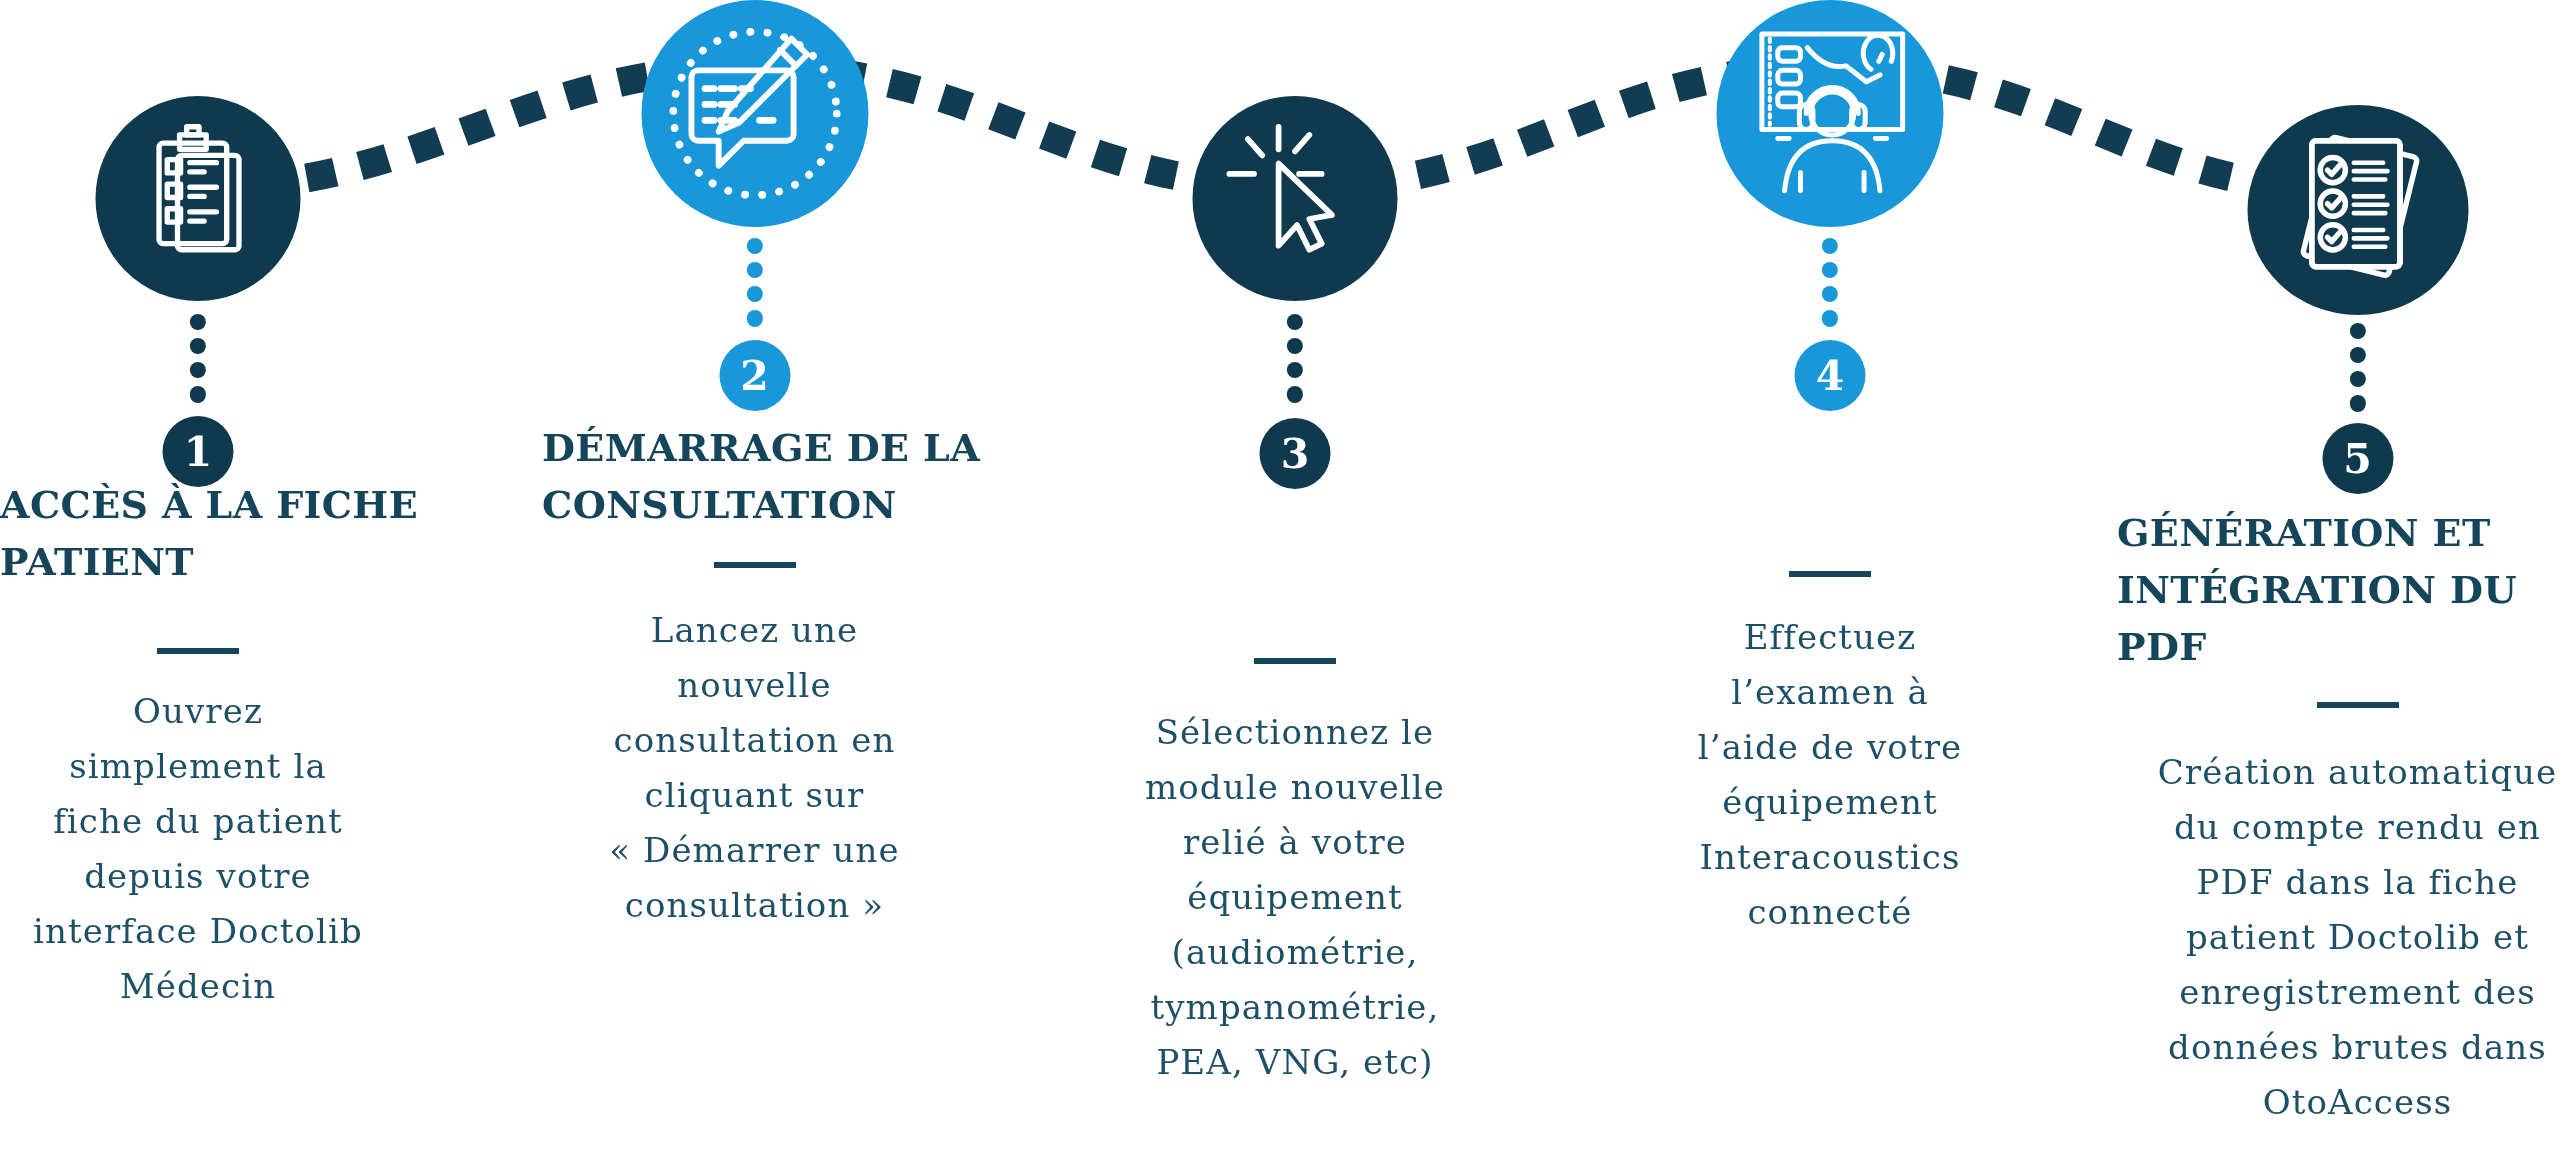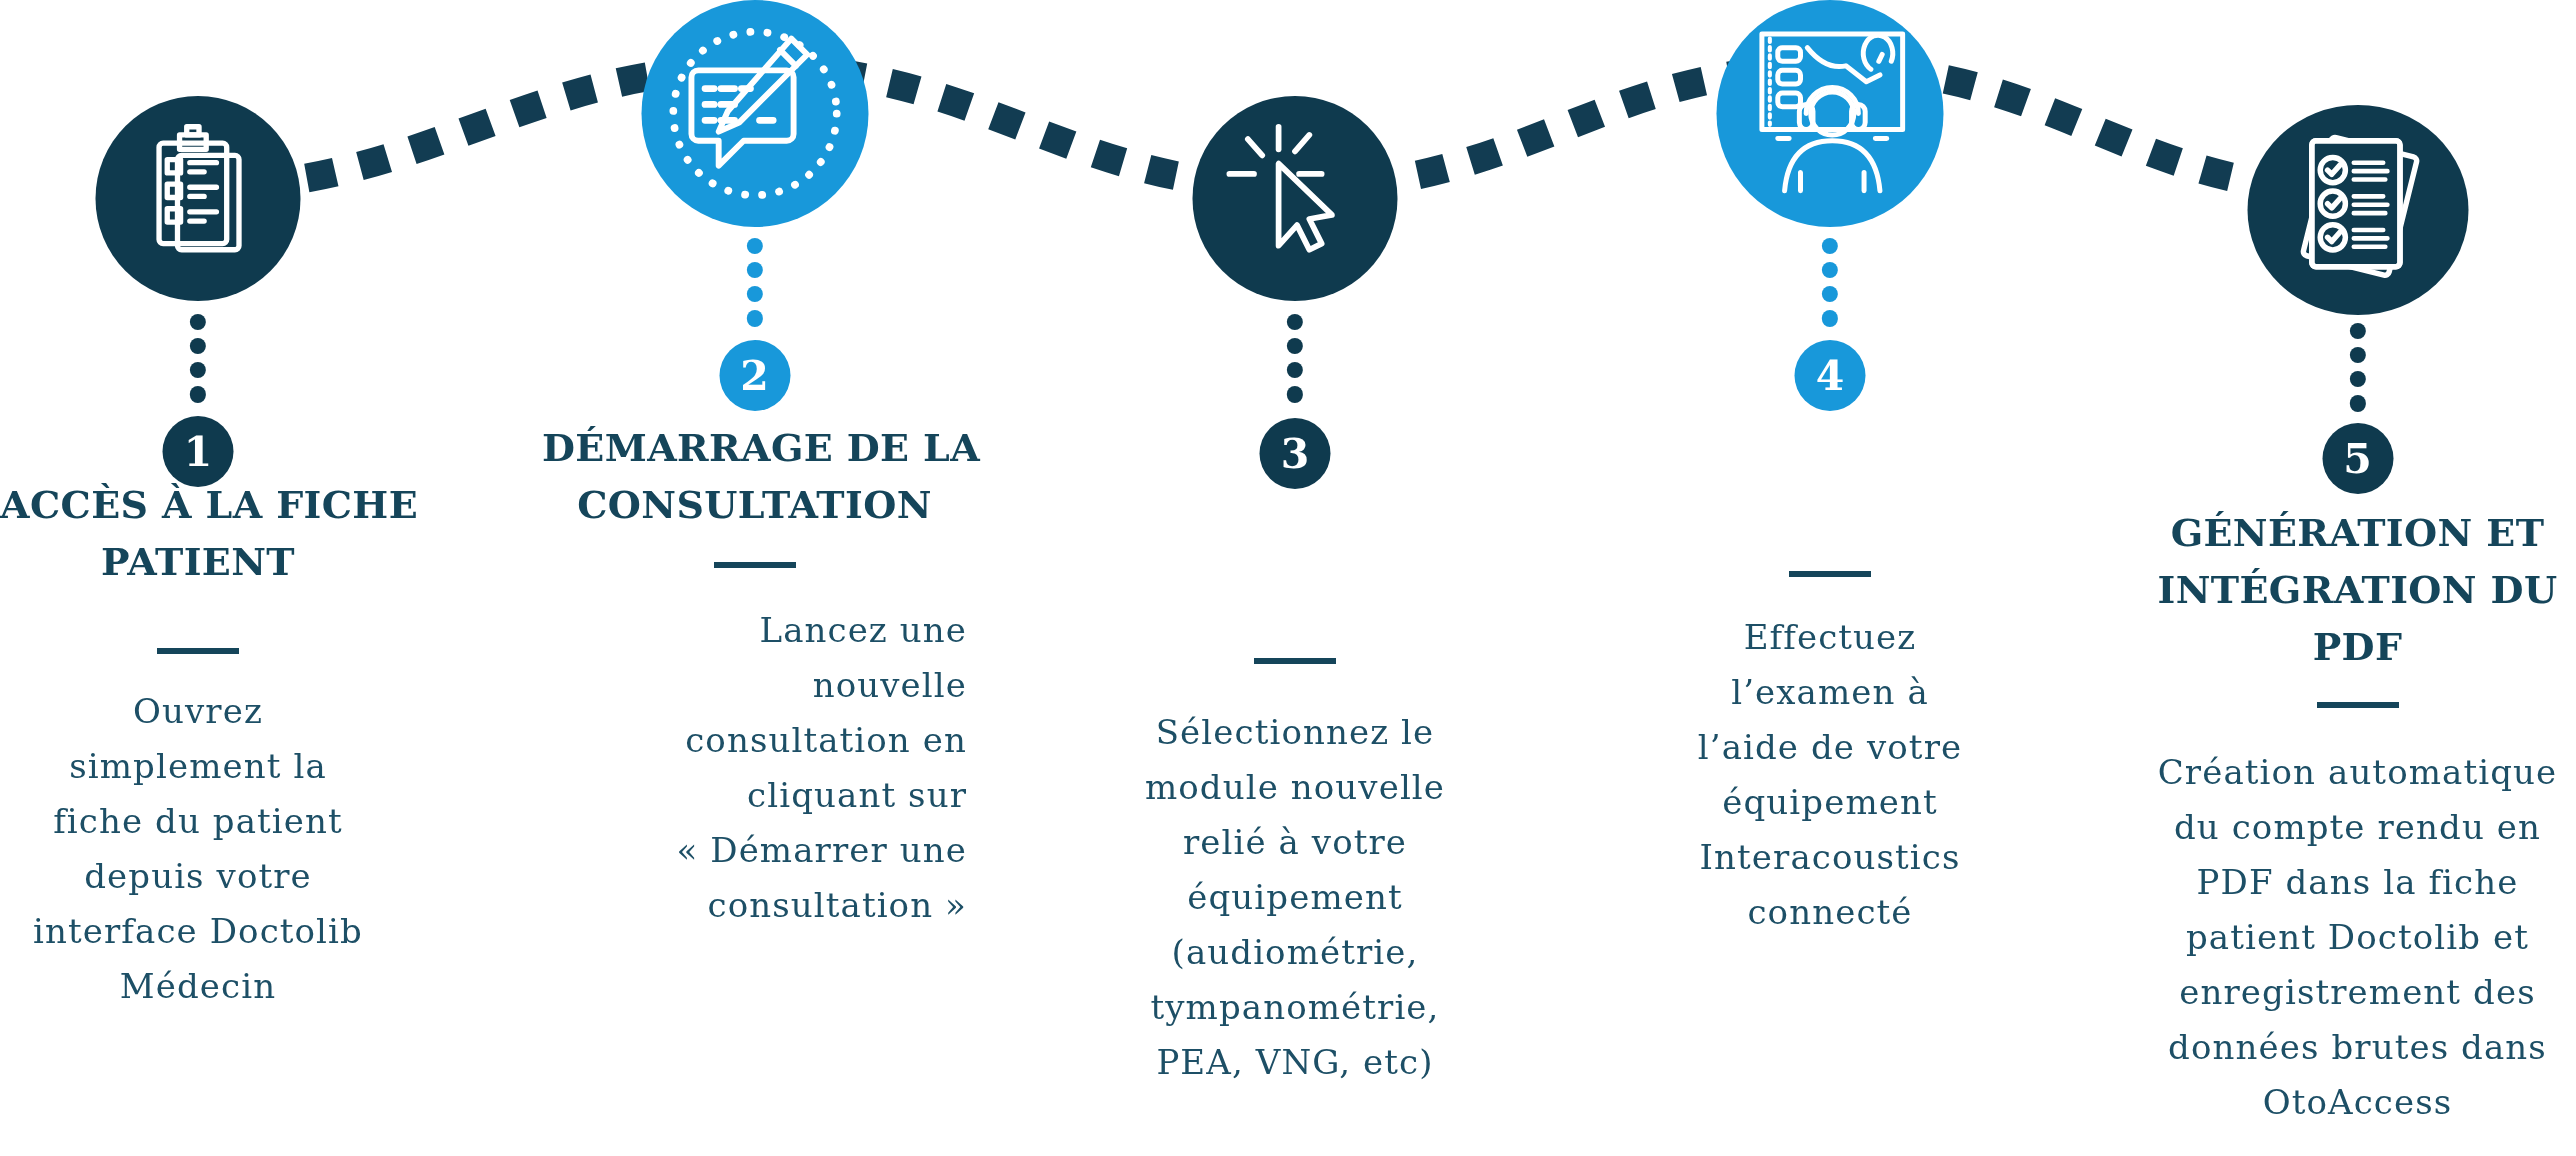--- a/index.html
+++ b/index.html
@@ -36,37 +36,37 @@
   .step-5 .dots{top:323px;}
   
   .badge{position:absolute;left:50%;transform:translateX(-50%);width:71px;height:71px;border-radius:50%;
          color:#ffffff;font-size:41px;font-weight:bold;display:flex;align-items:center;justify-content:center;}
   .step-1 .badge{top:416px;}
   .step-2 .badge{top:340px;}
   .step-3 .badge{top:418px;}
   .step-4 .badge{top:340px;}
   .step-5 .badge{top:423px;}
   
-  .title{position:absolute;width:100%;text-align:center;white-space:pre;
+  .title{position:absolute;width:100%;white-space:pre;
          font-weight:bold;font-size:38px;line-height:57px;color:#15455a;letter-spacing:0.4px;}
   .step-1 .title{top:476px;}
   .step-2 .title{top:419px;}
   .step-3 .title{top:511px;}
   .step-4 .title{top:428px;}
   .step-5 .title{top:504px;}
   .divider{position:absolute;left:50%;transform:translateX(-50%);width:82px;height:5.7px;background:#15455a;}
   .step-1 .divider{top:648px;}
   .step-2 .divider{top:562px;}
   .step-3 .divider{top:658px;}
   .step-4 .divider{top:571px;}
   .step-5 .divider{top:702px;}
   .body-text{position:absolute;width:100%;text-align:center;white-space:pre;
          font-size:34px;line-height:55px;color:#1d4f66;letter-spacing:1.1px;}
   .step-1 .body-text{top:684px;}
-  .step-2 .body-text{top:603px;text-align:right;}
+  .step-2 .body-text{top:603px;}
   .step-3 .body-text{top:705px;}
   .step-4 .body-text{top:610px;}
   .step-5 .body-text{top:745px;}
 </style>
 </head>
 <body>
 
 <div class="canvas">
 
   <svg class="wave" width="2576" height="1157" viewBox="0 0 3639 1634">

